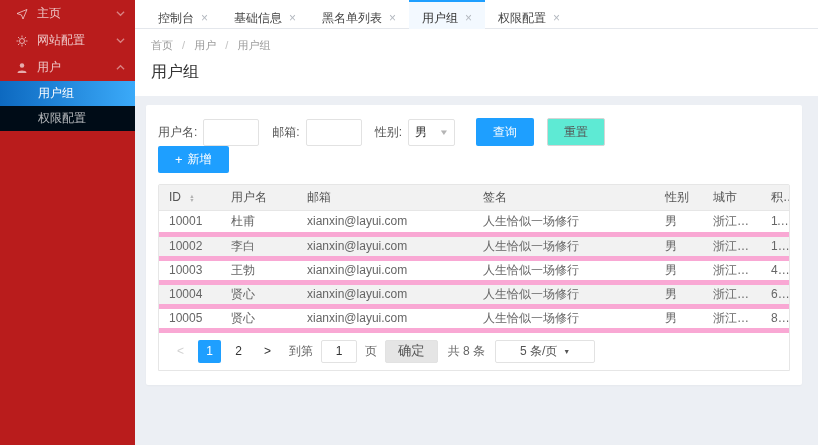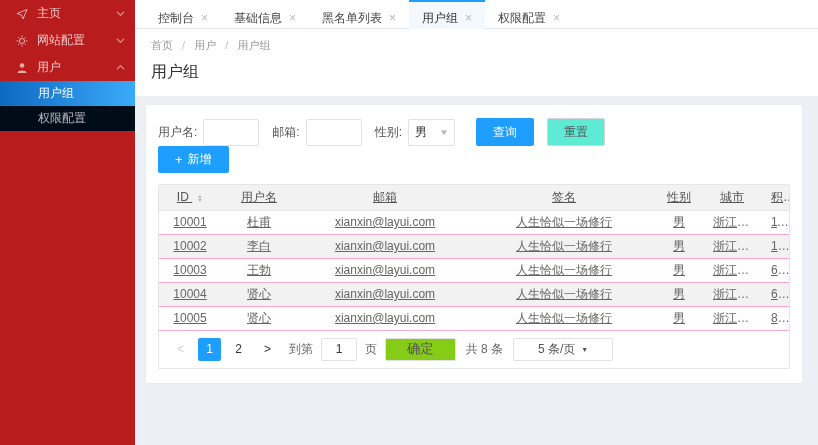--- a/index.html
+++ b/index.html
@@ -48,36 +48,36 @@
   .sel .arr { color:#b5b5b5; font-size:8px; transform:scaleX(1.3); }
   .btn { height:28px; padding:0 16px; border-radius:2px; font-size:12px; display:inline-flex; align-items:center; cursor:pointer; border:1px solid transparent; }
   .btn-primary { background:#1e9fff; color:#fff; }
   .btn-plain { background:#5eead4; color:#555; border-color:#d5d5d5; }
   .btn-add { height:27px; margin-bottom:11px; }
   .btn-add .plus { margin-right:5px; font-size:13px; }
 
   
   .tablebox { border:1px solid #e6e6e6; border-radius:2px 2px 0 0; }
   table { width:100%; border-collapse:collapse; table-layout:fixed; font-size:12px; }
-  th, td { text-align:center; padding:0 10px; height:24px; font-weight:normal; color:#666; overflow:hidden; white-space:nowrap; text-overflow:ellipsis;text-decoration:underline; }
+  th, td { text-align:left; padding:0 10px; height:24px; font-weight:normal; color:#666; overflow:hidden; white-space:nowrap; text-overflow:ellipsis; }
   thead th { background:#f2f2f2; border-bottom:1px solid #e6e6e6; color:#555; height:25px; }
-  tbody tr { border-bottom:1px solid #f9a8d4; }
+  tbody tr { border-bottom:5px solid #f9a8d4; }
   tbody tr:nth-child(even) td { background:#f2f2f2; }
   .c-id{width:62px}.c-user{width:76px}.c-mail{width:176px}.c-sign{width:182px}.c-sex{width:48px}.c-city{width:58px}.c-score{width:auto}
   .sort { display:inline-flex; flex-direction:column; vertical-align:middle; margin-left:5px; line-height:4px; }
   .sort b { font-size:6px; color:#b2b2b2; font-weight:normal; transform:scale(.9); }
 
   
   .pager { display:flex; align-items:center; padding:7px 10px; font-size:12px; color:#595959; }
   .pg { min-width:23px; height:23px; display:inline-flex; align-items:center; justify-content:center; margin-right:6px; border-radius:2px; cursor:pointer; color:#333; padding:0 4px; }
   .pg.dis { color:#d2d2d2; cursor:default; }
   .pg.cur { background:#1e9fff; color:#fff; }
   .pager .txt { margin:2px 4px; color:#666; }
   .jump { width:36px; height:23px; border:1px solid #e2e2e2; border-radius:2px; text-align:center; font-size:12px; color:#333; outline:none; margin:0 4px; }
-  .okbtn { height:23px; padding:0 21px; border:1px solid #e2e2e2; background:#84cc16; border-radius:2px; color:#555; margin:0 6px 0 4px; display:inline-flex; align-items:center; cursor:pointer; }
+  .okbtn { height:23px; padding:0 12px; border:1px solid #e2e2e2; background:#e5e5e5; border-radius:2px; color:#555; margin:0 6px 0 4px; display:inline-flex; align-items:center; cursor:pointer; }
   .psize { height:23px; border:1px solid #e2e2e2; border-radius:2px; background:#fff; display:inline-flex; align-items:center; padding:0 24px; margin-left:6px; color:#555; cursor:pointer; }
   .psize .arr { margin-left:6px; font-size:7px; color:#555; }
 </style>
 </head>
 <body>
 
 <div class="app">
 
   <aside class="sidebar">
     <div class="side-item">
@@ -247,21 +247,21 @@
                 <td>浙江杭州</td>
                 <td>12</td>
               </tr>
               <tr>
                 <td>10003</td>
                 <td>王勃</td>
                 <td>xianxin@layui.com</td>
                 <td>人生恰似一场修行</td>
                 <td>男</td>
                 <td>浙江杭州</td>
-                <td>65</td>
+                <td>48</td>
               </tr>
               <tr>
                 <td>10004</td>
                 <td>贤心</td>
                 <td>xianxin@layui.com</td>
                 <td>人生恰似一场修行</td>
                 <td>男</td>
                 <td>浙江杭州</td>
                 <td>666</td>
               </tr>

